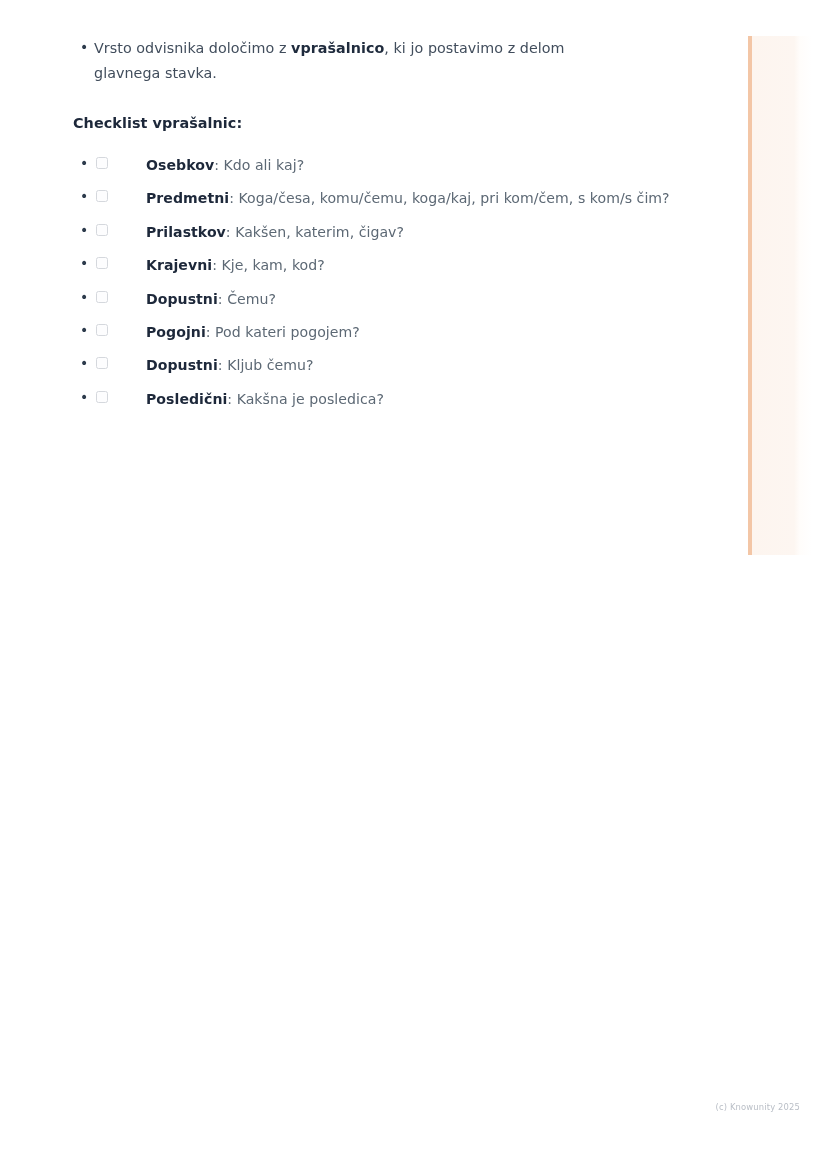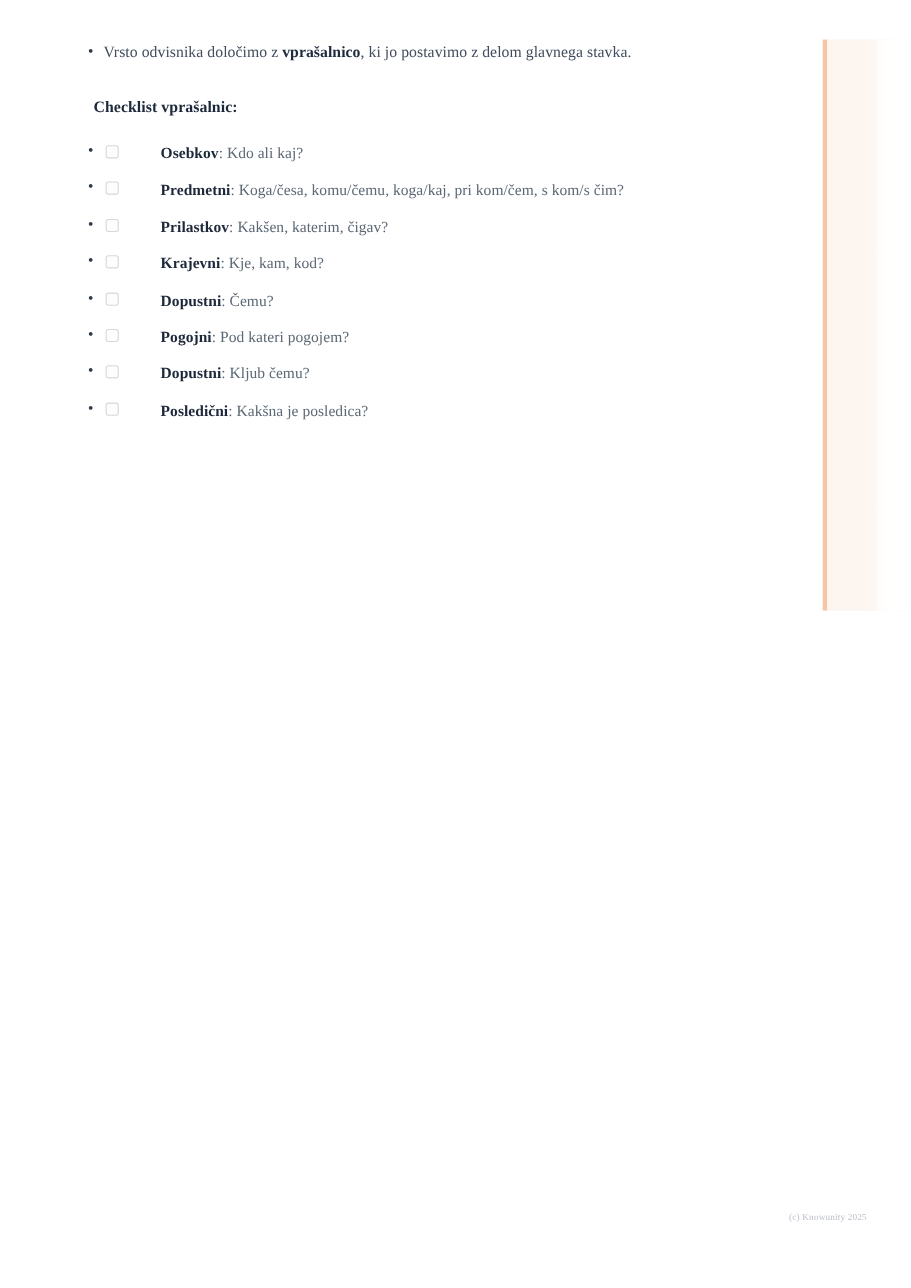--- a/index.html
+++ b/index.html
@@ -13,21 +13,20 @@
     font-family: "DejaVu Sans", "Liberation Sans", sans-serif;
     position: relative;
     overflow: hidden;
     -webkit-font-smoothing: antialiased;
   }
 
   .page {
     position: relative;
     width: 828px;
     height: 1171px;
-    font-family: Liberation Serif, serif;
   }
 
   
   .callout-strip {
     position: absolute;
     left: 748px;
     top: 36px;
     width: 80px;
     height: 519px;
     background: #fdf6f1;
@@ -73,21 +72,21 @@
     font-size: 14px;
     line-height: 25px;
     color: #2c3a4b;
   }
   li.intro-item b {
     color: #1f2b3d;
     font-weight: 700;
   }
 
   h3.checklist-heading {
-    margin: 27px 0 0 16px;
+    margin: 27px 0 0 4px;
     font-size: 14.4px;
     line-height: 20px;
     font-weight: 700;
     color: #1d283a;
     letter-spacing: 0.05px;
   }
 
   ul.checklist {
     list-style: none;
     margin: 22px 0 0 0;
@@ -134,21 +133,21 @@
     color: #5c6874;
   }
 
   
   .footer {
     position: absolute;
     left: 0;
     top: 1102px;
     width: 828px;
     text-align: right;
-    padding-right: 40px;
+    padding-right: 28px;
     box-sizing: border-box;
     font-size: 8.4px;
     color: #b9bec6;
     letter-spacing: 0.15px;
   }
 </style>
 </head>
 <body>
 
 <div class="page">

